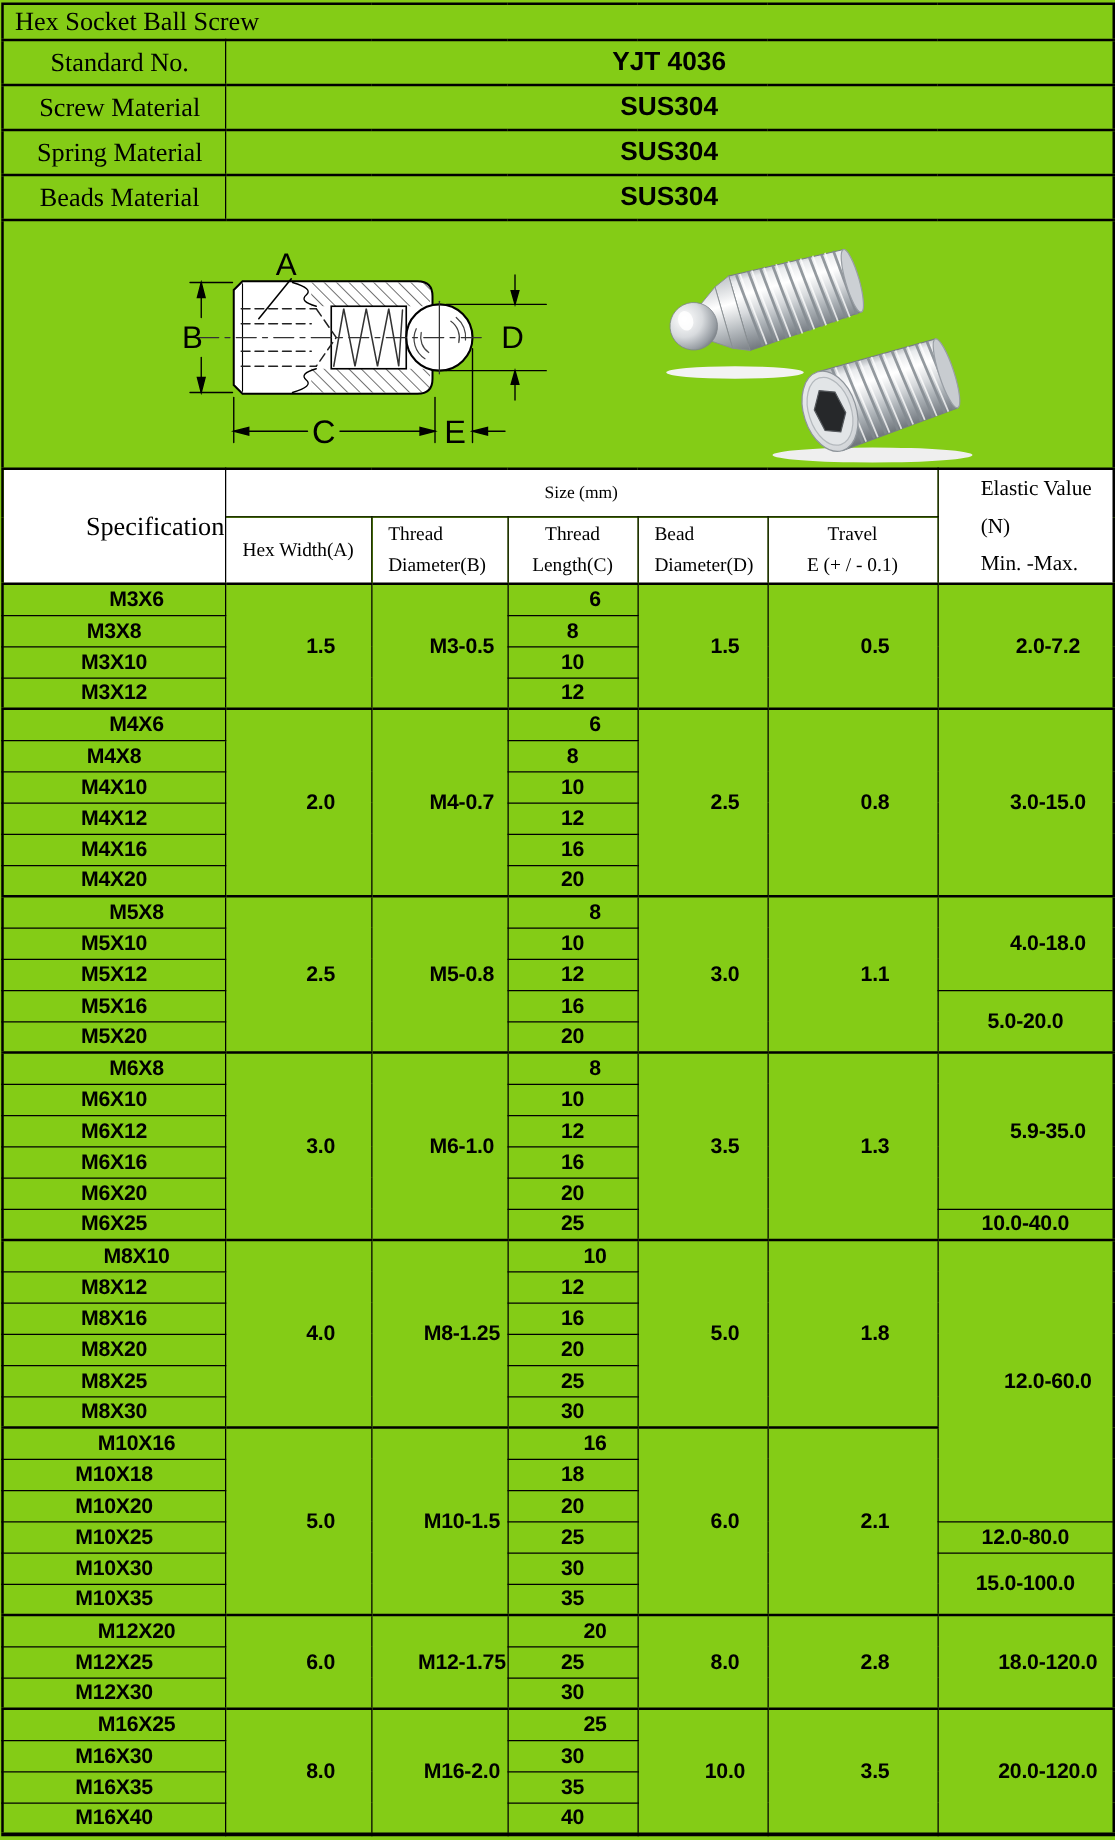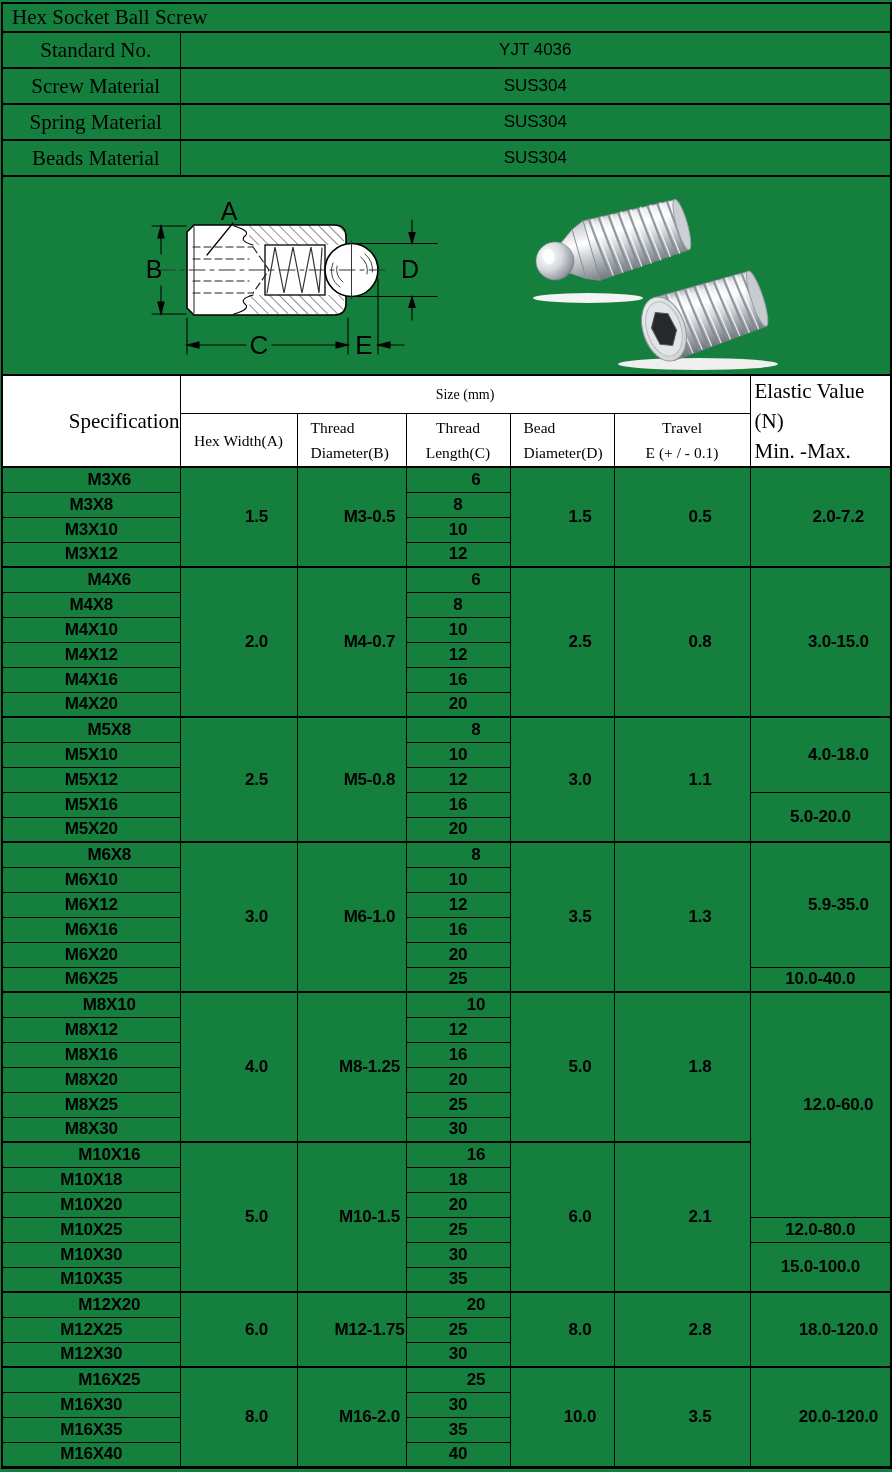--- a/index.html
+++ b/index.html
@@ -1,33 +1,33 @@
 <!DOCTYPE html>
 <html><head>
 <meta charset="utf-8">
 <style>
   html,body{margin:0;padding:0;background:#fff;}
-  #sheet{position:relative;width:892px;height:1472px;background:#15803d;overflow:hidden;
+  #sheet{position:relative;width:892px;height:1472px;background:#84cc16;overflow:hidden;
          font-family:"Liberation Serif","DejaVu Serif",serif;color:#000;box-sizing:border-box;padding:2px 1px 0 1px;}
   table{width:889px;table-layout:fixed;border-collapse:collapse;border:2px solid #000;border-bottom-width:3px;}
   td,th{border:1px solid #000;padding:0;overflow:hidden;vertical-align:middle;}
   
   tr.rule>td{border-top-width:2px;border-bottom-width:2px;}
   .title-cell{height:27px;font-size:21px;text-align:left;padding-left:9px;font-weight:400;}
   .info-label{height:34px;font-size:21px;text-align:center;padding-left:9px;}
-  .info-value{font-family:"Liberation Sans","DejaVu Sans",sans-serif;font-weight:400;font-size:17px;text-align:center;}
+  .info-value{font-family:"Liberation Sans","DejaVu Sans",sans-serif;font-weight:700;font-size:21px;text-align:center;}
   .diagram-cell{height:197px;border-top-width:2px;border-bottom-width:2px;position:relative;padding:0;}
   .diagram-cell svg{display:block;}
   
   th{font-weight:400;background:#fff;}
   .h-spec{font-size:21px;text-align:right;}
   .h-size{height:36px;font-size:14px;text-align:center;}
   .h-sub{height:50px;font-size:15.5px;line-height:25px;text-align:center;}
   .h-sub.left{text-align:left;padding-left:13px;}
-  .h-elastic{font-size:21px;text-align:left;padding-left:4px;line-height:30px;}
+  .h-elastic{font-size:17px;text-align:left;padding-left:34px;line-height:30px;}
   
   tr.data-row{height:25px;}
   tr.data-row td{font-family:"Liberation Sans","DejaVu Sans",sans-serif;font-weight:700;
                  font-size:17px;text-align:center;letter-spacing:-0.2px;}
   tr.gstart>td{border-top-width:2px;padding-left:36px;}
 </style>
 </head>
 <body>
 
 <div id="sheet">

